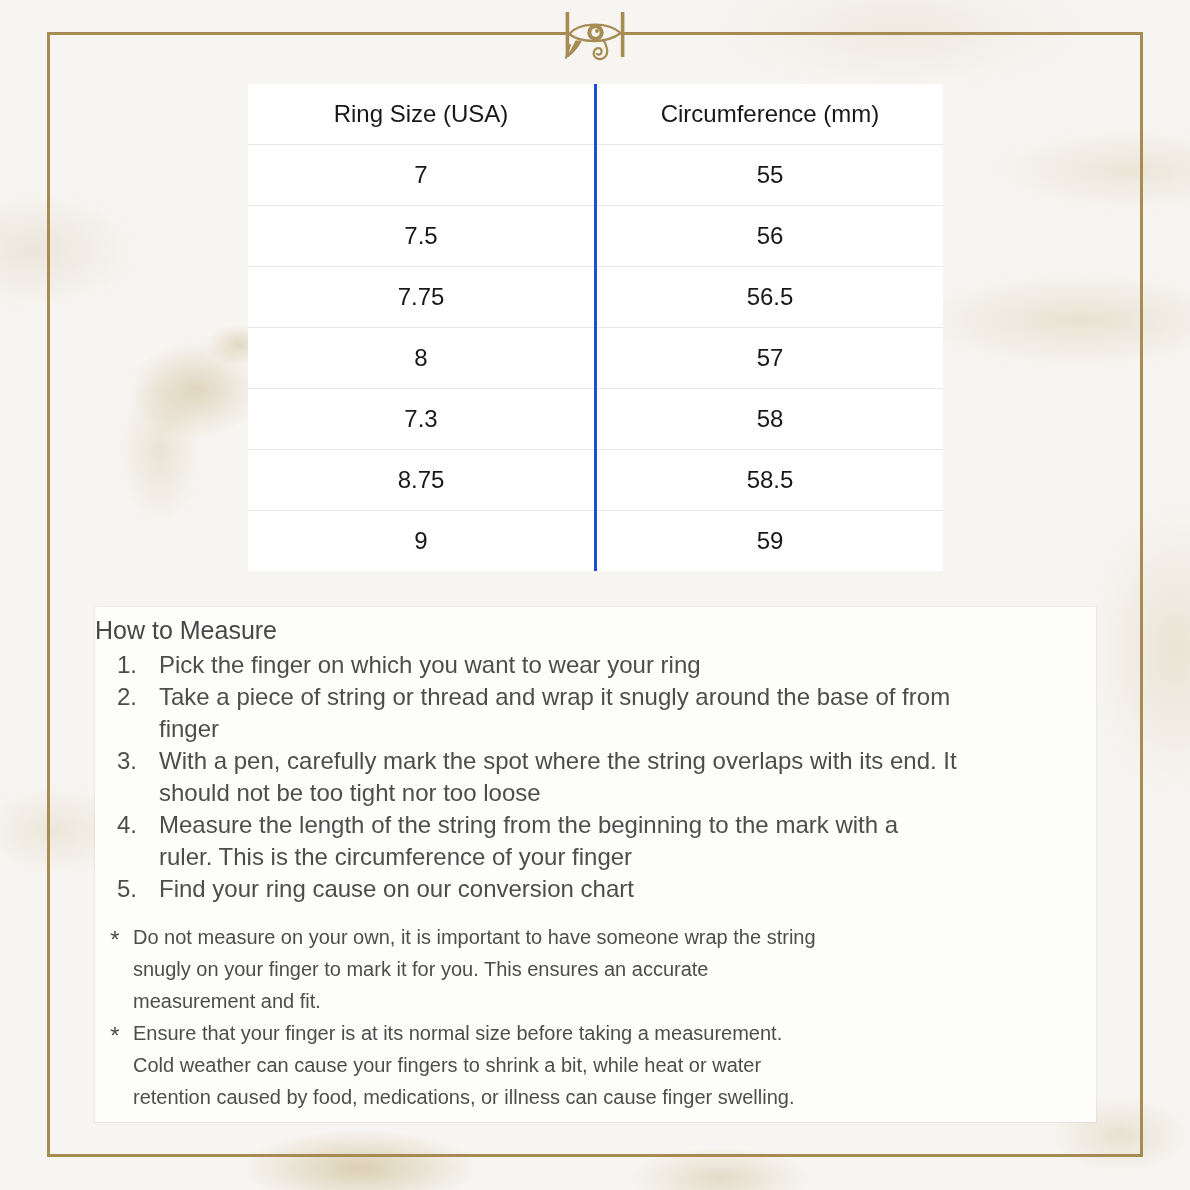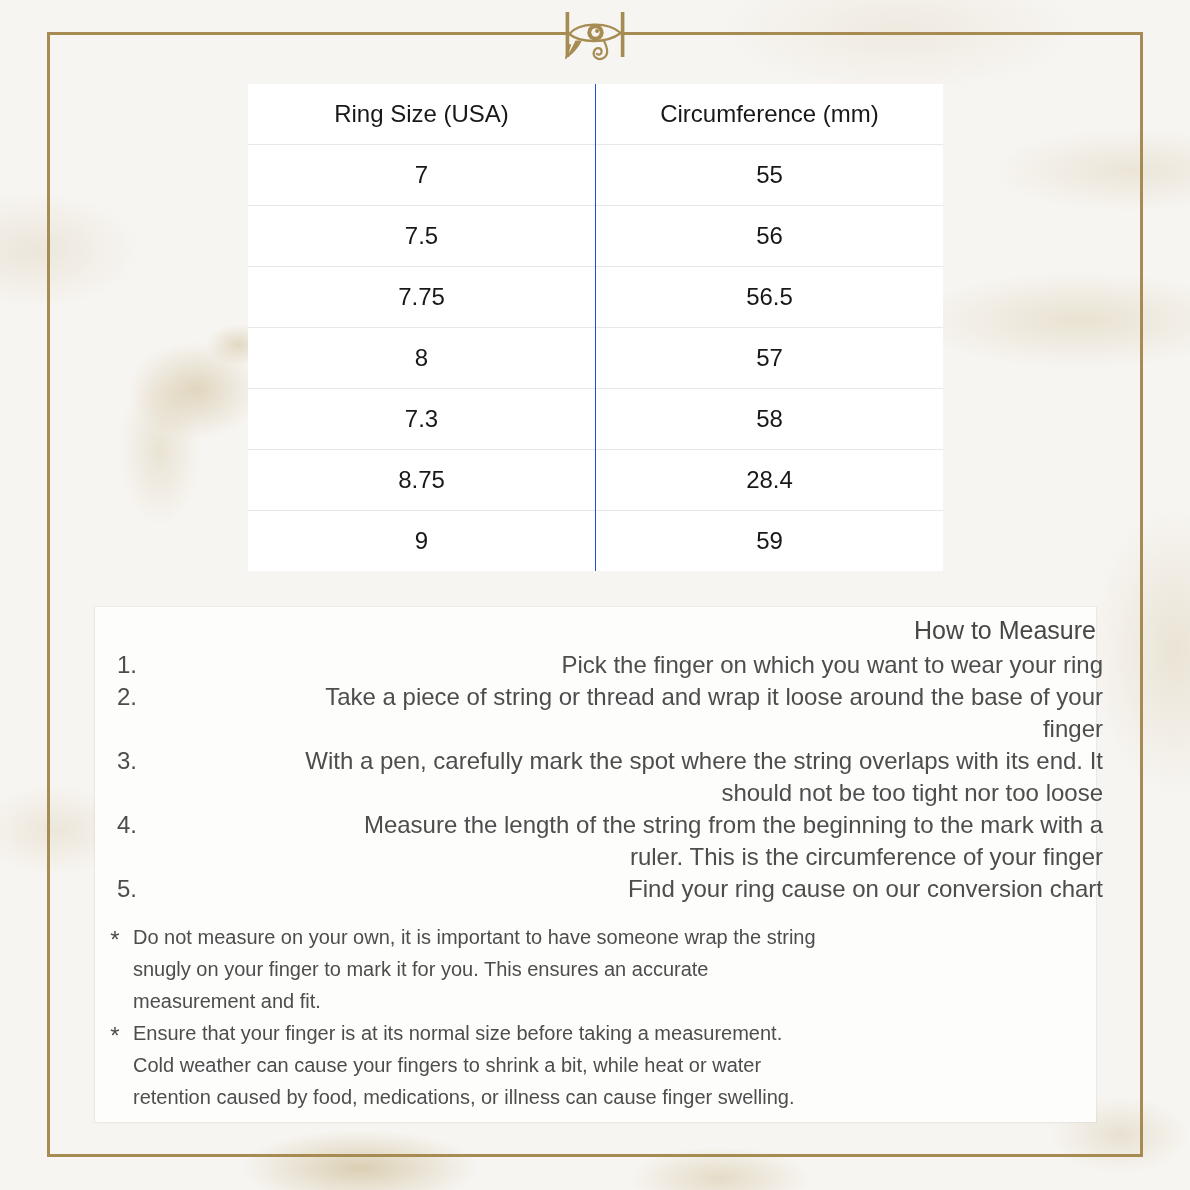--- a/index.html
+++ b/index.html
@@ -32,36 +32,36 @@
   .size-table{
     position:absolute;left:248px;top:84px;width:695px;height:487px;
     border-collapse:collapse;table-layout:fixed;background:#ffffff;
   }
   .size-table td,.size-table th{
     width:50%;height:48.7px;box-sizing:border-box;
     text-align:center;vertical-align:middle;
     font-size:24px;font-weight:400;color:#181818;padding:0;
   }
   .size-table tr + tr td, .size-table tr + tr th{border-top:1px solid #e8e8e8;}
-  .size-table td:first-child, .size-table th:first-child{border-right:1px solid #1d4ed8;text-align:center;}
+  .size-table td:first-child, .size-table th:first-child{border-right:3px solid #1d4ed8;text-align:center;}
 
   
   .howto{
     position:absolute;left:95px;top:607px;width:1001px;height:515px;box-sizing:border-box;
     background:#fdfdfc;padding:6px 0 0 0;
     box-shadow:0 0 0 1px rgba(120,110,90,0.06), 0 1px 4px rgba(120,110,90,0.05);
     color:#4d4d4d;
   }
   .howto-title{
-    text-align:right;font-size:25px;line-height:34px;margin:0 0 2px 0;font-weight:400;color:#474747;
+    text-align:left;font-size:25px;line-height:34px;margin:0 0 2px 0;font-weight:400;color:#474747;
   }
   .steps{padding-left:14px;}
   .step{display:grid;grid-template-columns:34px 944px;column-gap:16px;}
   .step-num{font-size:24px;line-height:32px;text-align:left;padding-left:8px;}
-  .step-text{font-size:24px;line-height:32px;white-space:pre-wrap;text-align:right;}
+  .step-text{font-size:24px;line-height:32px;white-space:pre-wrap;}
   .notes{margin-top:16px;padding-left:12px;}
   .note{display:grid;grid-template-columns:16px 950px;column-gap:10px;}
   .note-marker{font-size:24px;line-height:32px;text-align:center;padding-top:3px;}
   .note-text{font-size:20px;line-height:32px;white-space:pre-wrap;}
 </style>
 </head>
 <body>
 
 <div class="page">
 
@@ -110,40 +110,40 @@
       <tr>
         <td>8</td>
         <td>57</td>
       </tr>
       <tr>
         <td>7.3</td>
         <td>58</td>
       </tr>
       <tr>
         <td>8.75</td>
-        <td>28.4</td>
+        <td>58.5</td>
       </tr>
       <tr>
         <td>9</td>
         <td>59</td>
       </tr>
     </tbody>
   </table>
 
   <div class="howto">
     <div class="howto-title">How to Measure</div>
 
     <div class="steps">
       <div class="step">
         <span class="step-num">1.</span>
         <span class="step-text">Pick the finger on which you want to wear your ring</span>
       </div>
       <div class="step">
         <span class="step-num">2.</span>
-        <span class="step-text">Take a piece of string or thread and wrap it loose around the base of your
+        <span class="step-text">Take a piece of string or thread and wrap it snugly around the base of from
 finger</span>
       </div>
       <div class="step">
         <span class="step-num">3.</span>
         <span class="step-text">With a pen, carefully mark the spot where the string overlaps with its end. It
 should not be too tight nor too loose</span>
       </div>
       <div class="step">
         <span class="step-num">4.</span>
         <span class="step-text">Measure the length of the string from the beginning to the mark with a

